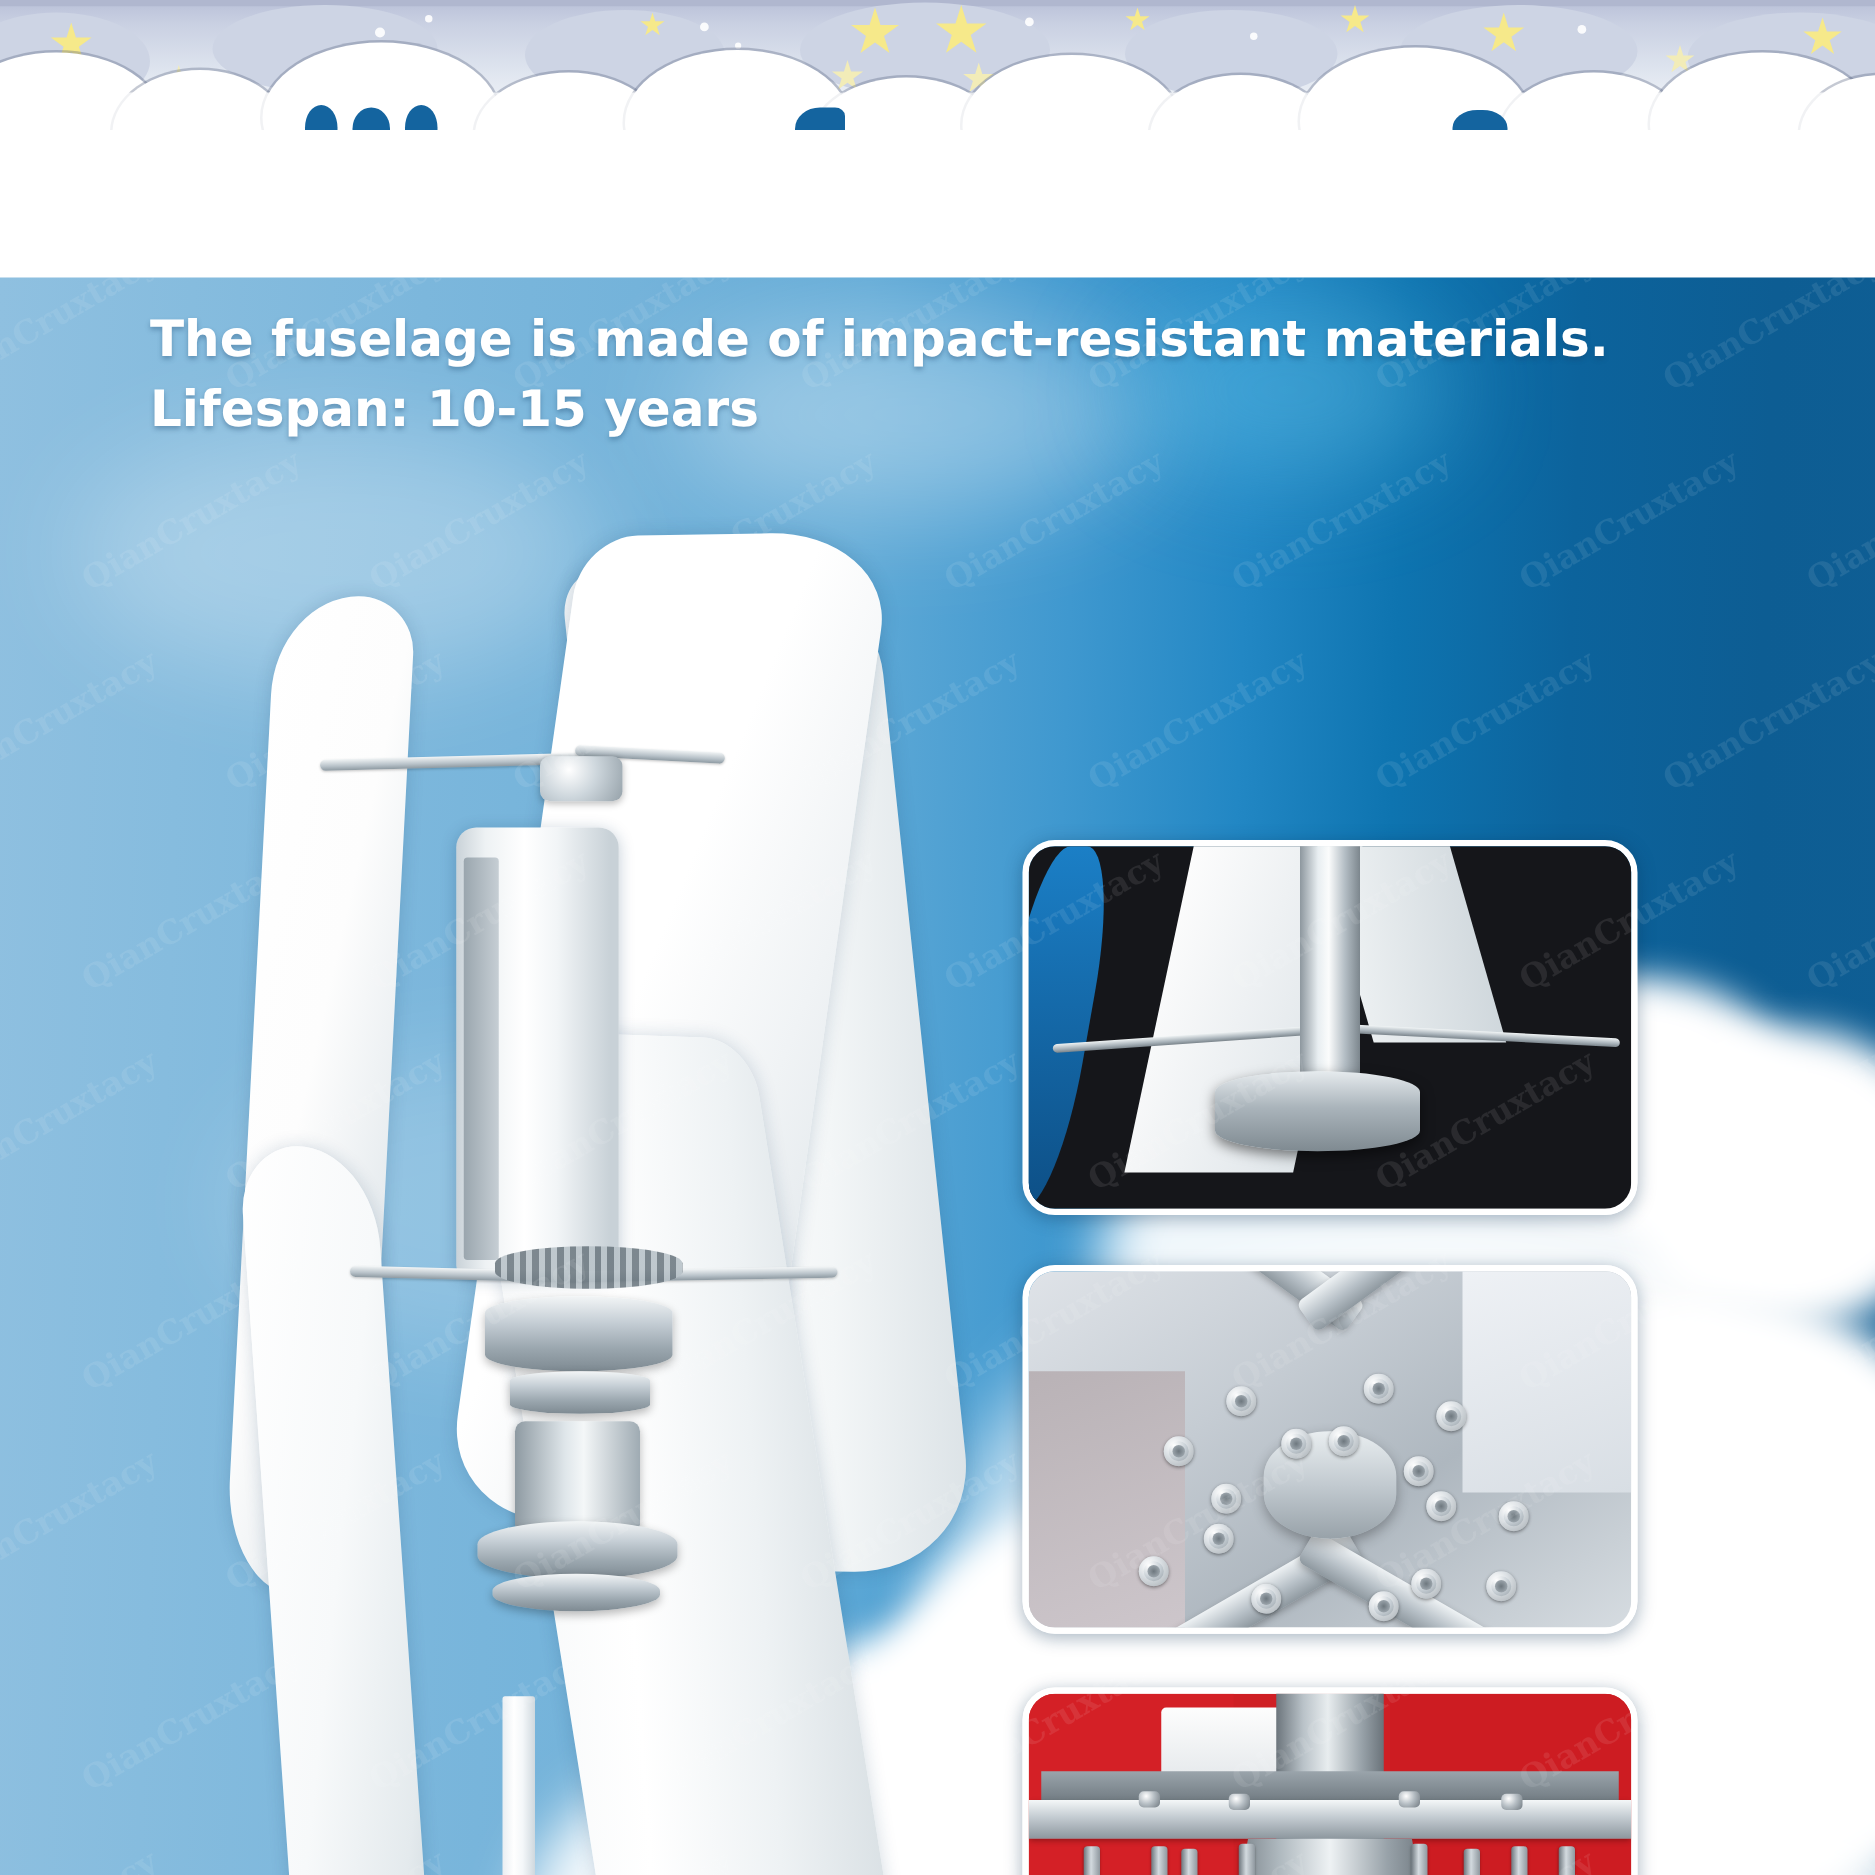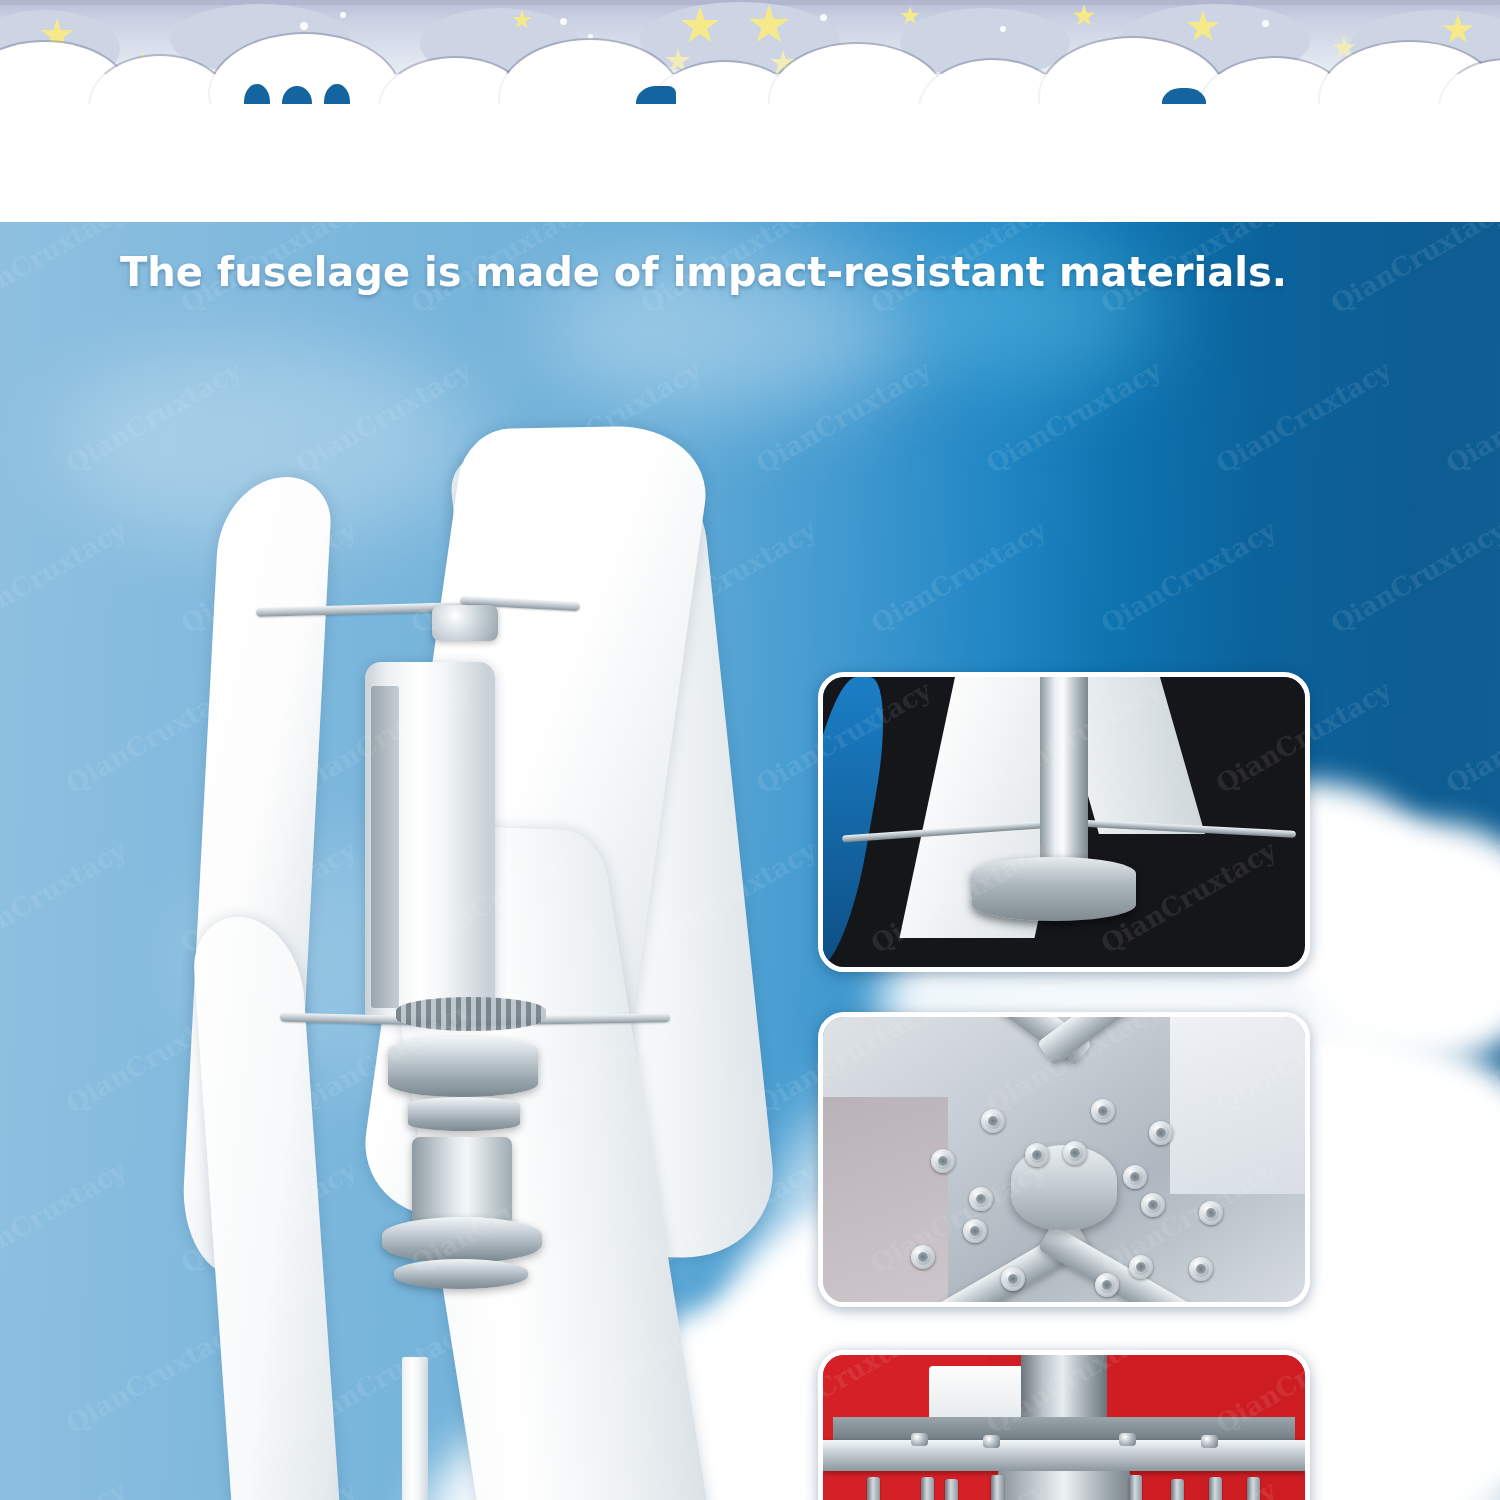--- a/index.html
+++ b/index.html
@@ -480,20 +480,21 @@
       <div class="pin" style="left:122px;top:124px;"></div>
       <div class="pin" style="left:168px;top:120px;"></div>
       <div class="pin" style="left:306px;top:120px;"></div>
       <div class="pin" style="left:348px;top:124px;"></div>
       <div class="pin" style="left:386px;top:122px;"></div>
       <div class="pin" style="left:424px;top:122px;"></div>
     </div>
 
     <div class="specs">
       <div>The fuselage is made of impact-resistant materials.</div>
+      <div>Lifespan: 10-15 years</div>
     </div>
 
     <div class="wm" id="wm">
         <span style="left: -60px; top: 20px;">QianCruxtacy</span>
         <span style="left: 170px; top: 20px;">QianCruxtacy</span>
         <span style="left: 400px; top: 20px;">QianCruxtacy</span>
         <span style="left: 630px; top: 20px;">QianCruxtacy</span>
         <span style="left: 860px; top: 20px;">QianCruxtacy</span>
         <span style="left: 1090px; top: 20px;">QianCruxtacy</span>
         <span style="left: 1320px; top: 20px;">QianCruxtacy</span>

